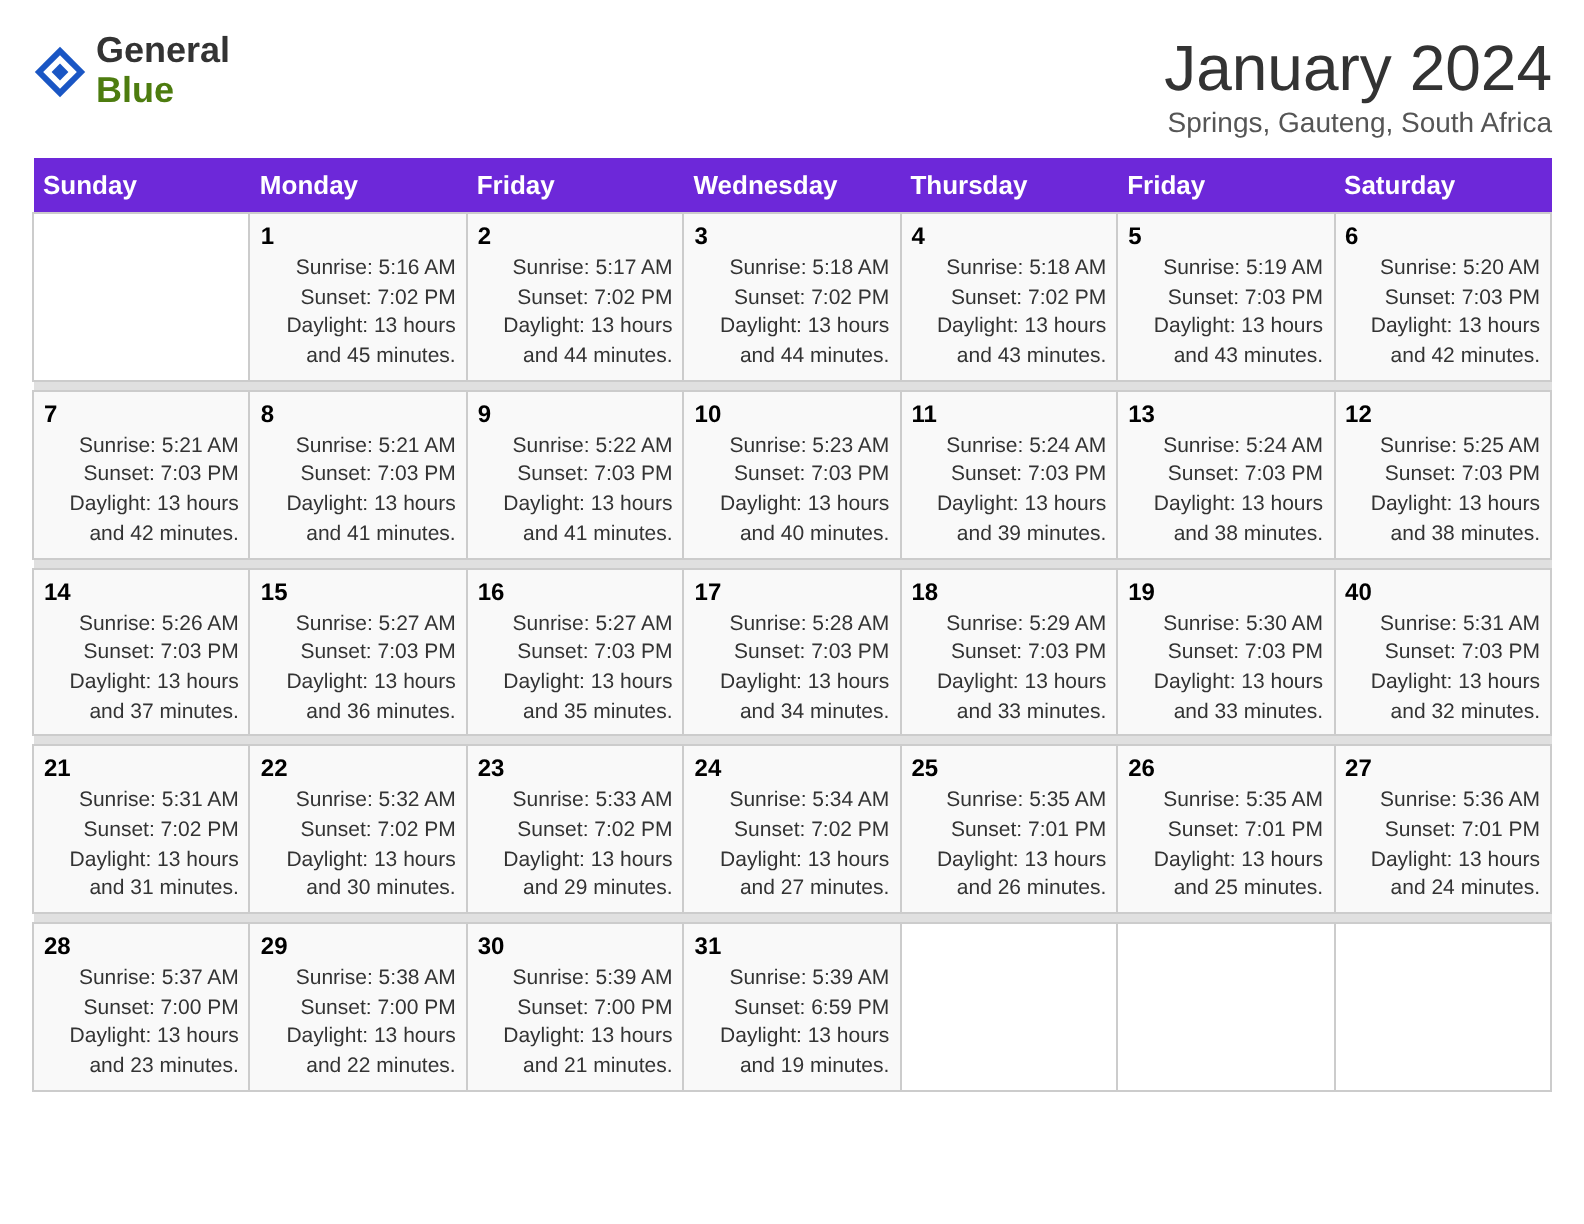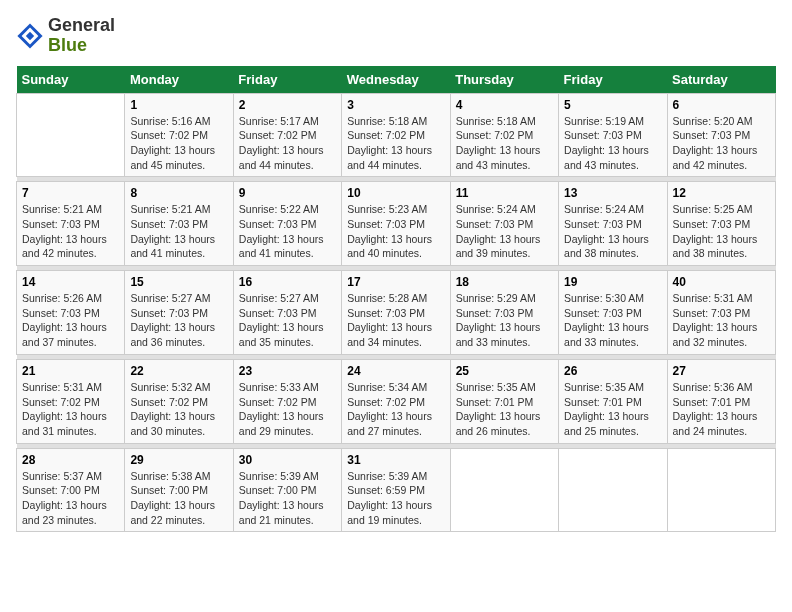--- a/index.html
+++ b/index.html
@@ -44,21 +44,21 @@
     .subtitle {
       font-size: 14px;
       color: #555;
     }
     table {
       width: 100%;
       border-collapse: collapse;
       font-size: 11px;
     }
     thead tr th {
-      background-color: #15803d;
+      background-color: #6d28d9;
       color: #fff;
       padding: 6px 5px;
       text-align: left;
       font-size: 13px;
       font-weight: bold;
     }
     tbody tr td {
       border: 1px solid #ccc;
       padding: 4px 5px;
       vertical-align: top;
@@ -72,20 +72,21 @@
     }
     .day-num {
       font-weight: bold;
       font-size: 12px;
       margin-bottom: 2px;
     }
     .day-info {
       font-size: 10.5px;
       color: #333;
       line-height: 1.4;
+      text-align: right;
     }
     td.empty {
       background: #fff;
     }
     .week-row td {
       height: 80px;
     }
   </style>
 </head>
 <body>
@@ -95,20 +96,24 @@
     <svg class="logo-icon" viewBox="0 0 40 40">
       <polygon points="20,2 38,20 20,38 2,20" fill="#1a56c4"></polygon>
       <polygon points="20,8 32,20 20,32 8,20" fill="#fff"></polygon>
       <polygon points="20,14 26,20 20,26 14,20" fill="#1a56c4"></polygon>
     </svg>
     <div class="logo-text">
       <span class="logo-general">General</span><br>
       <span class="logo-blue">Blue</span>
     </div>
   </div>
+  <div class="title-block">
+    <div class="month-title">January 2024</div>
+    <div class="subtitle">Springs, Gauteng, South Africa</div>
+  </div>
 </div>
 
 <table>
   <thead>
     <tr>
     <th>Sunday</th>
         <th>Monday</th>
         <th>Friday</th>
         <th>Wednesday</th>
         <th>Thursday</th>

